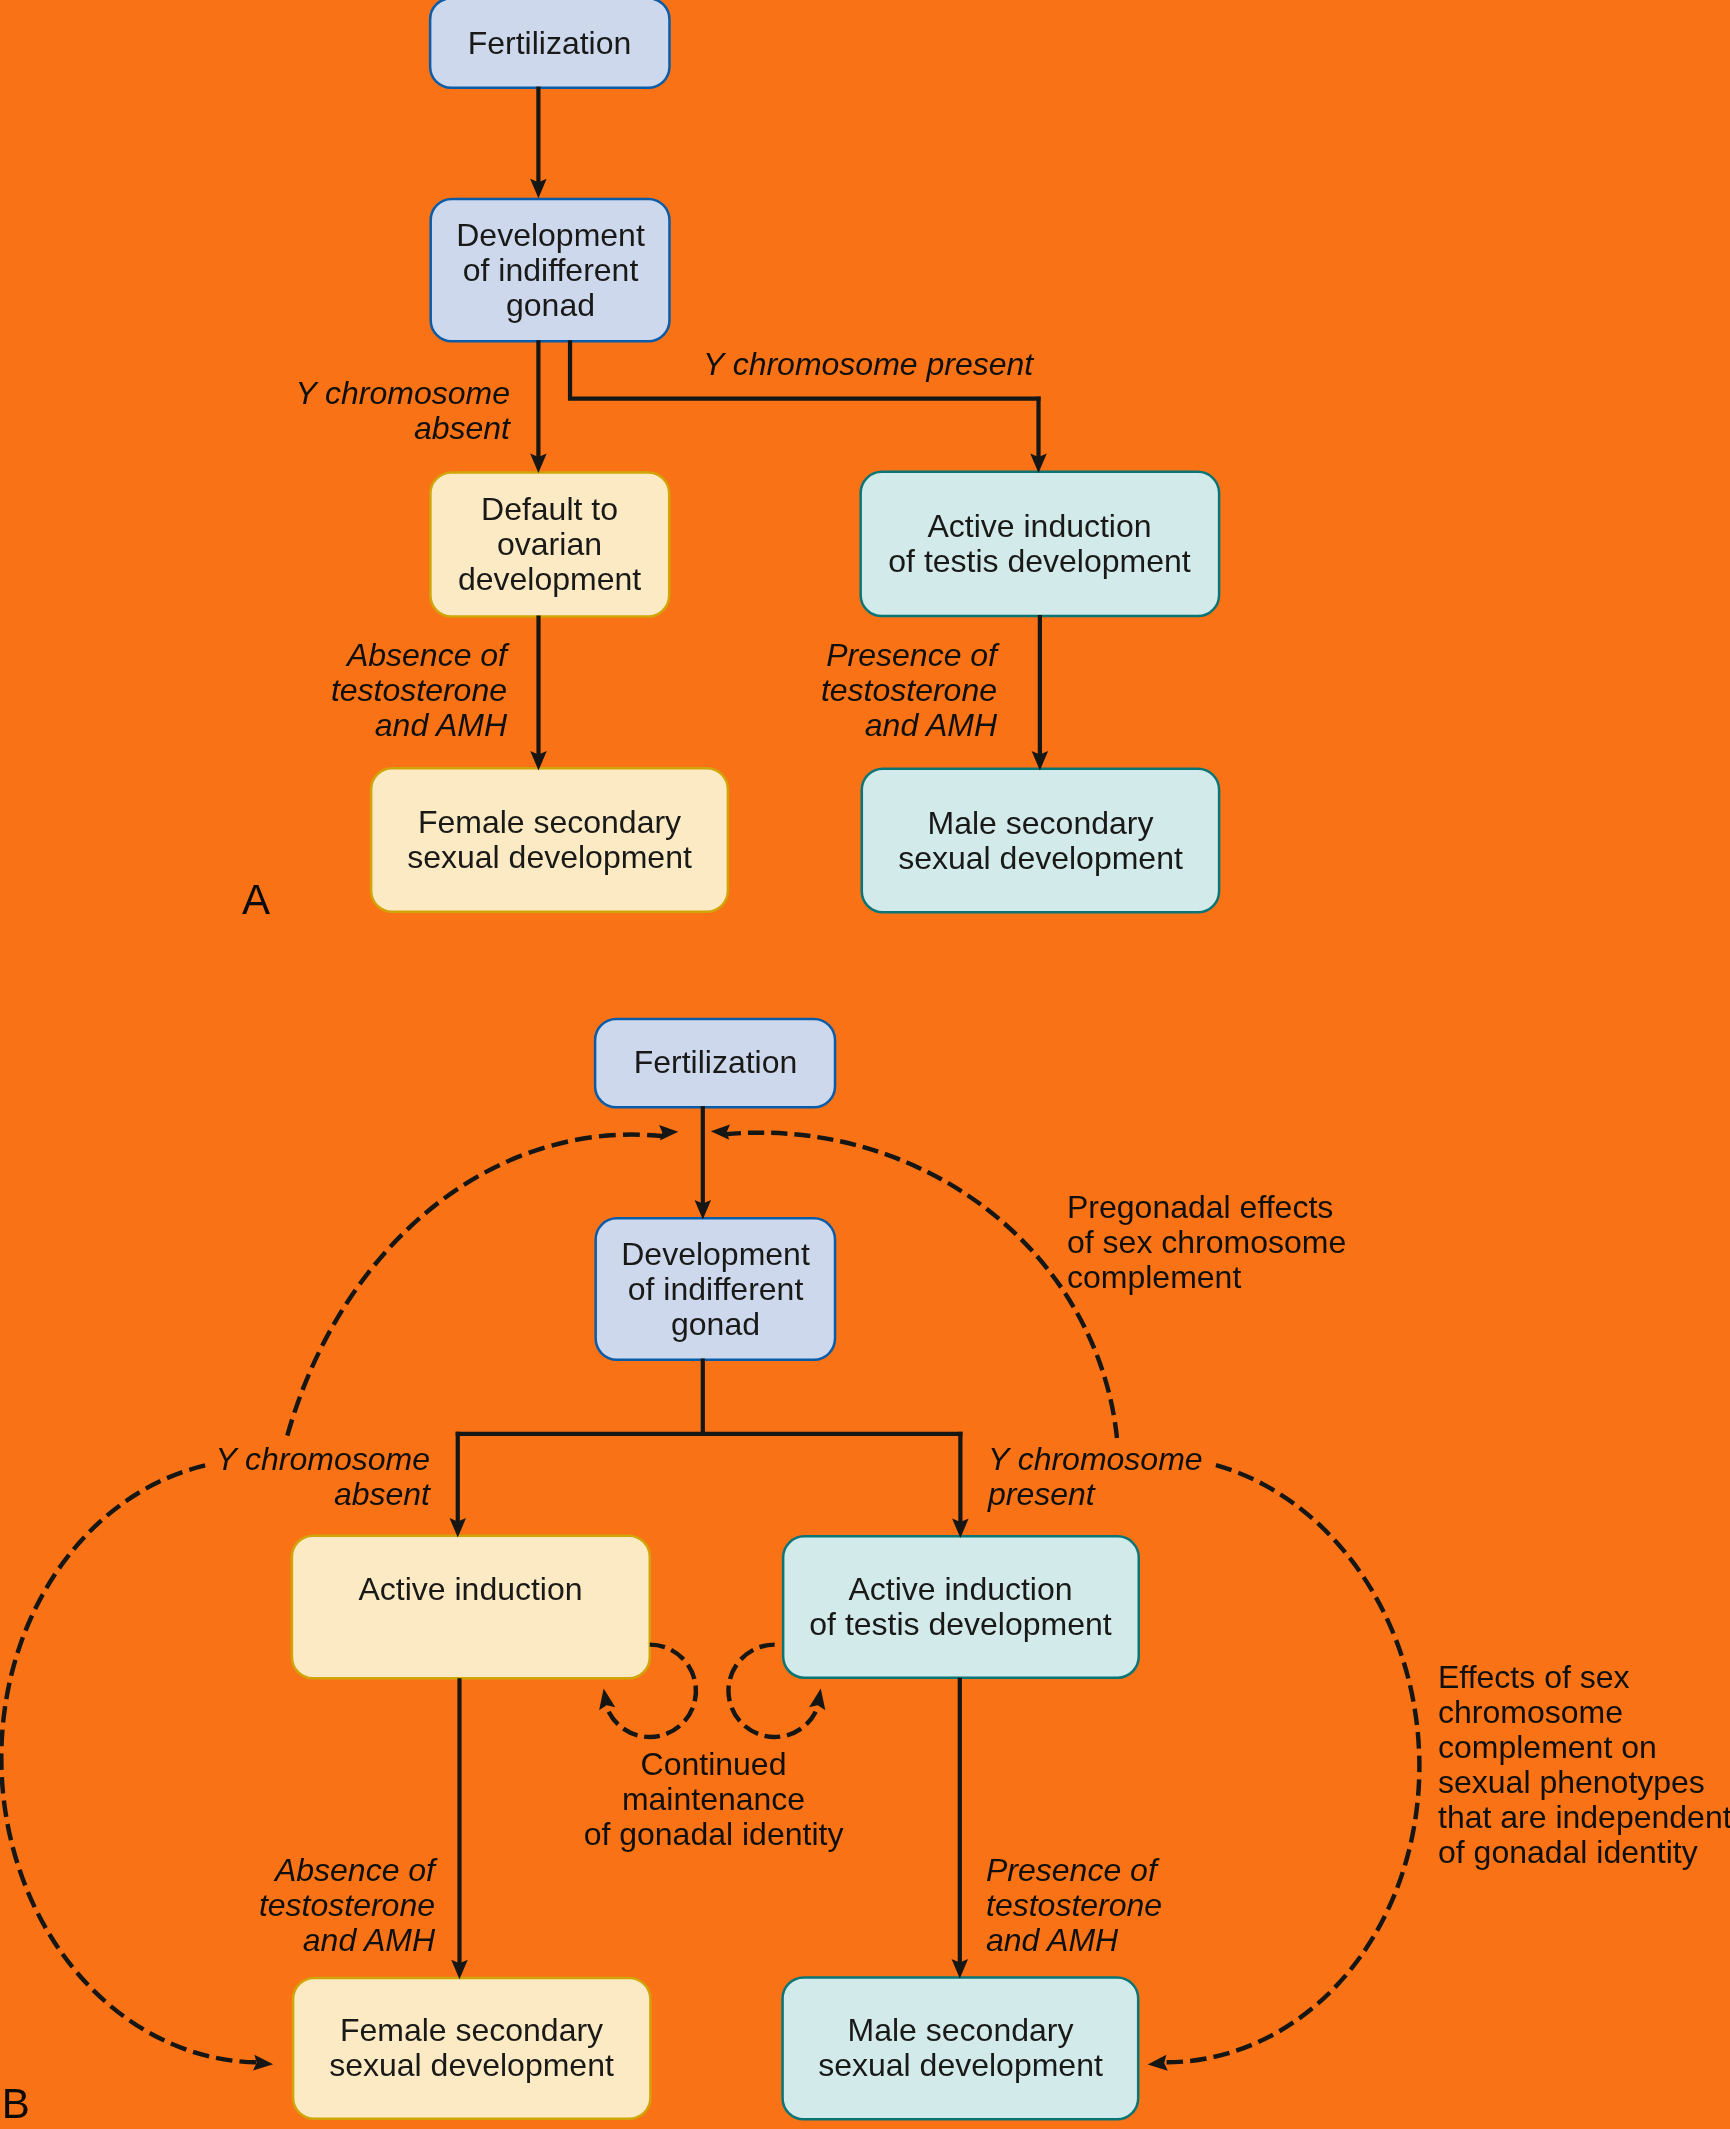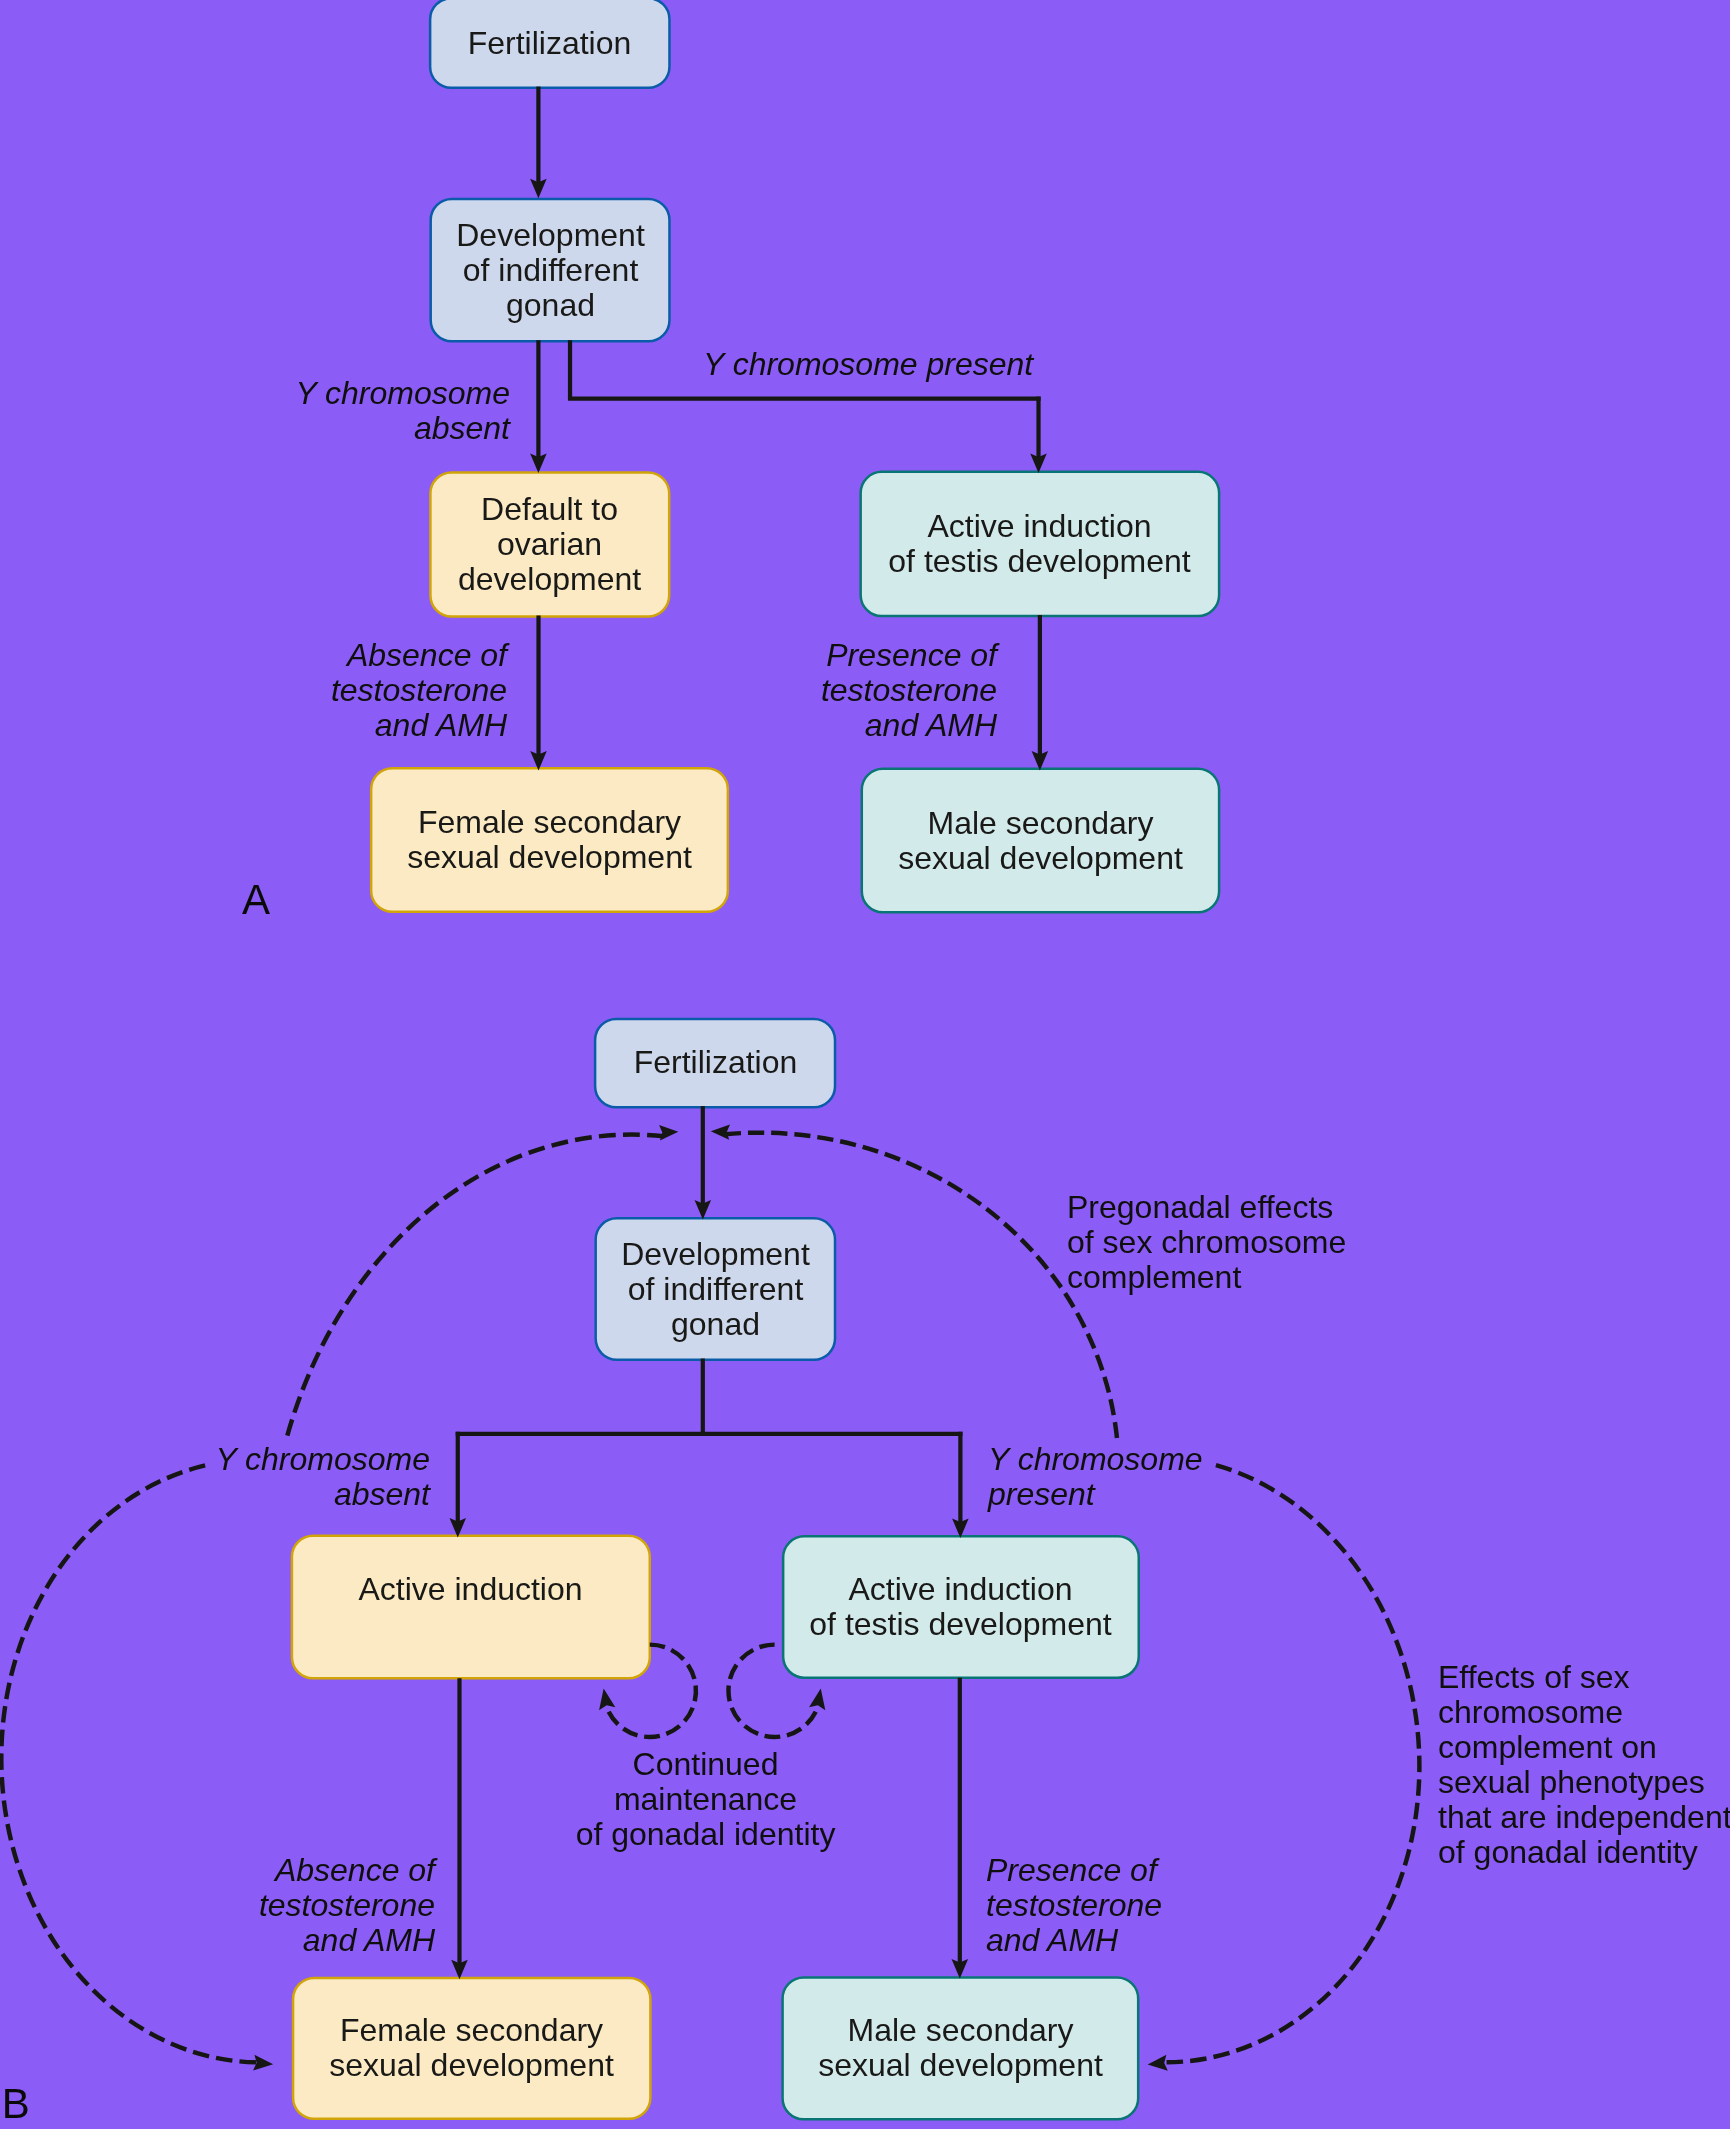--- a/index.html
+++ b/index.html
@@ -1,17 +1,17 @@
 <!DOCTYPE html>
 <html style="font-size:9px"><head>
 <meta charset="utf-8">
 <title>Sexual development flowcharts</title>
 <style>
   html,body{margin:0;padding:0;background:#fff;}
-  #page{position:relative;width:1731px;height:2129px;background:#8b5cf6;overflow:hidden;
+  #page{position:relative;width:1731px;height:2129px;background:#f97316;overflow:hidden;
         font-family:"Liberation Sans",sans-serif;color:#191917;}
   #art{position:absolute;left:0;top:0;width:1731px;height:2129px;}
 .blk{position:absolute;font-size:32px;line-height:35px;text-align:center;color:#191917;}
   .lb{position:absolute;font-size:32px;line-height:35px;color:#0f0f0e;white-space:nowrap;}
   .it{font-style:italic;}
   .ln{white-space:nowrap;}
   .pl{position:absolute;font-size:42px;line-height:42px;color:#0a0a09;}
 </style>
 </head>
 <body>
@@ -183,21 +183,21 @@
   <div class="lb it" style="left:986px;top:1853px;width:627px;text-align:left;">
         <div class="ln">Presence of</div>
         <div class="ln">testosterone</div>
         <div class="ln">and AMH</div>
       </div>
   <div class="lb" style="left:1067px;top:1171px;width:627px;text-align:left;margin-top:19px;">
         <div class="ln">Pregonadal effects</div>
         <div class="ln">of sex chromosome</div>
         <div class="ln">complement</div>
       </div>
-  <div class="lb" style="left:392px;top:1747px;width:627px;text-align:center;">
+  <div class="lb" style="left:400px;top:1747px;width:627px;text-align:center;">
         <div class="ln">Continued</div>
         <div class="ln">maintenance</div>
         <div class="ln">of gonadal identity</div>
       </div>
   <div class="lb" style="left:1438px;top:1660px;width:627px;text-align:left;">
         <div class="ln">Effects of sex</div>
         <div class="ln">chromosome</div>
         <div class="ln">complement on</div>
         <div class="ln">sexual phenotypes</div>
         <div class="ln">that are independent</div>

